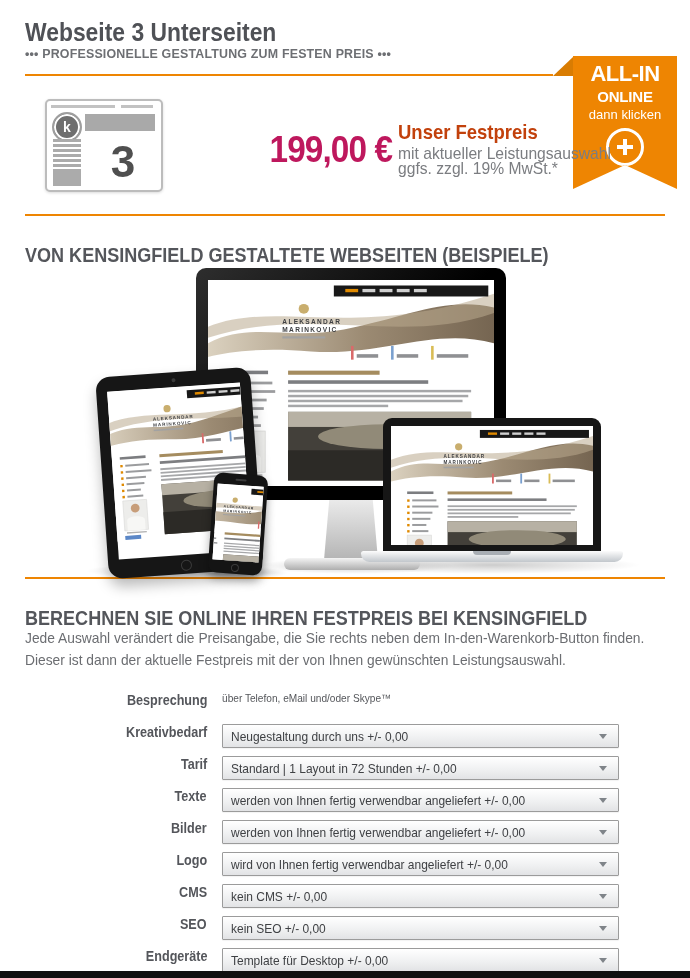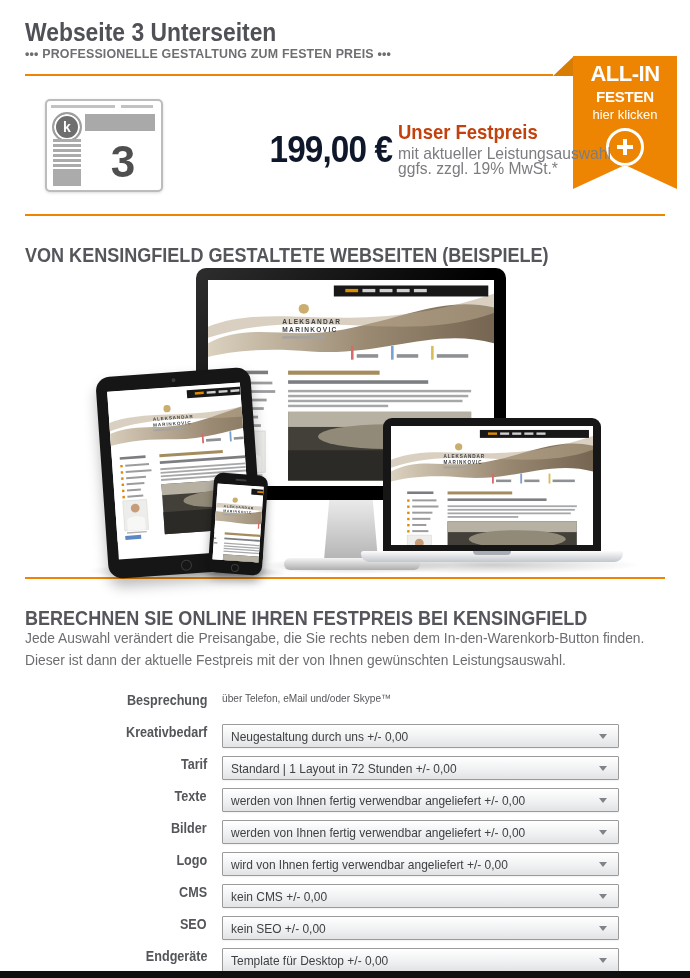--- a/index.html
+++ b/index.html
@@ -37,21 +37,21 @@
   .bicon .tab2{position:absolute;left:74px;top:4px;width:32px;height:3px;background:#c2c2c2;}
   .bicon .klogo{position:absolute;left:5px;top:11px;width:26px;height:26px;border-radius:50%;
          background:#6f6f6f;border:2px solid #9e9e9e;box-shadow:inset 0 0 0 2px #fff;
          color:#fff;font-weight:bold;font-size:14px;line-height:26px;text-align:center;}
   .bicon .hbar{position:absolute;left:38px;top:13px;width:70px;height:17px;background:#a9a9a9;}
   .bicon .ln{position:absolute;left:6px;width:28px;height:2.5px;background:#ababab;}
   .bicon .blk{position:absolute;left:6px;top:68px;width:28px;height:17px;background:#ababab;}
   .bicon .num{position:absolute;left:38px;right:0;top:32px;bottom:0;display:flex;align-items:center;
          justify-content:center;font-size:44px;font-weight:bold;color:#4f4f4f;}
 
-  .price{position:absolute;left:256px;top:129px;font-size:37px;font-weight:bold;color:#0f172a;letter-spacing:-1px;}
+  .price{position:absolute;left:256px;top:129px;font-size:37px;font-weight:bold;color:#be185d;letter-spacing:-1px;}
   .fest-title{position:absolute;left:398px;top:120px;font-size:21px;font-weight:bold;color:#c2410c;}
   .fest-note{position:absolute;left:398px;top:146px;font-size:17px;line-height:15px;color:#7b7d81;}
 
   .h2{position:absolute;left:25px;font-size:20.5px;font-weight:bold;color:#54565b;}
   .h2a{top:226px;} .h2b{top:589px;}
   .intro{position:absolute;left:25px;top:627px;font-size:15px;line-height:21.5px;color:#6b6d71;}
 
   
   .mockups{position:absolute;left:80px;top:266px;width:530px;height:310px;}
   .mockups .shadow{position:absolute;background:radial-gradient(ellipse at center,rgba(0,0,0,.20),rgba(0,0,0,0) 70%);}
@@ -104,22 +104,22 @@
 <div class="stage">
 
   <h1 class="page-title"><span class="cond">Webseite 3 Unterseiten</span></h1>
   <div class="page-subtitle"><span class="cond92">••• PROFESSIONELLE GESTALTUNG ZUM FESTEN PREIS •••</span></div>
 
   <div class="rule rule1"></div>
 
   <div class="ribbon-fold"></div>
   <div class="ribbon">
     <div class="l1">ALL-IN</div>
-    <div class="l2">FESTEN</div>
-    <div class="l3">hier klicken</div>
+    <div class="l2">ONLINE</div>
+    <div class="l3">dann klicken</div>
     <div class="plus"></div>
   </div>
 
   <div class="bicon">
     <div class="tab1"></div>
     <div class="tab2"></div>
     <div class="klogo">k</div>
     <div class="hbar"></div>
     <div class="ln" style="top:38px"></div>
     <div class="ln" style="top:43px"></div>

